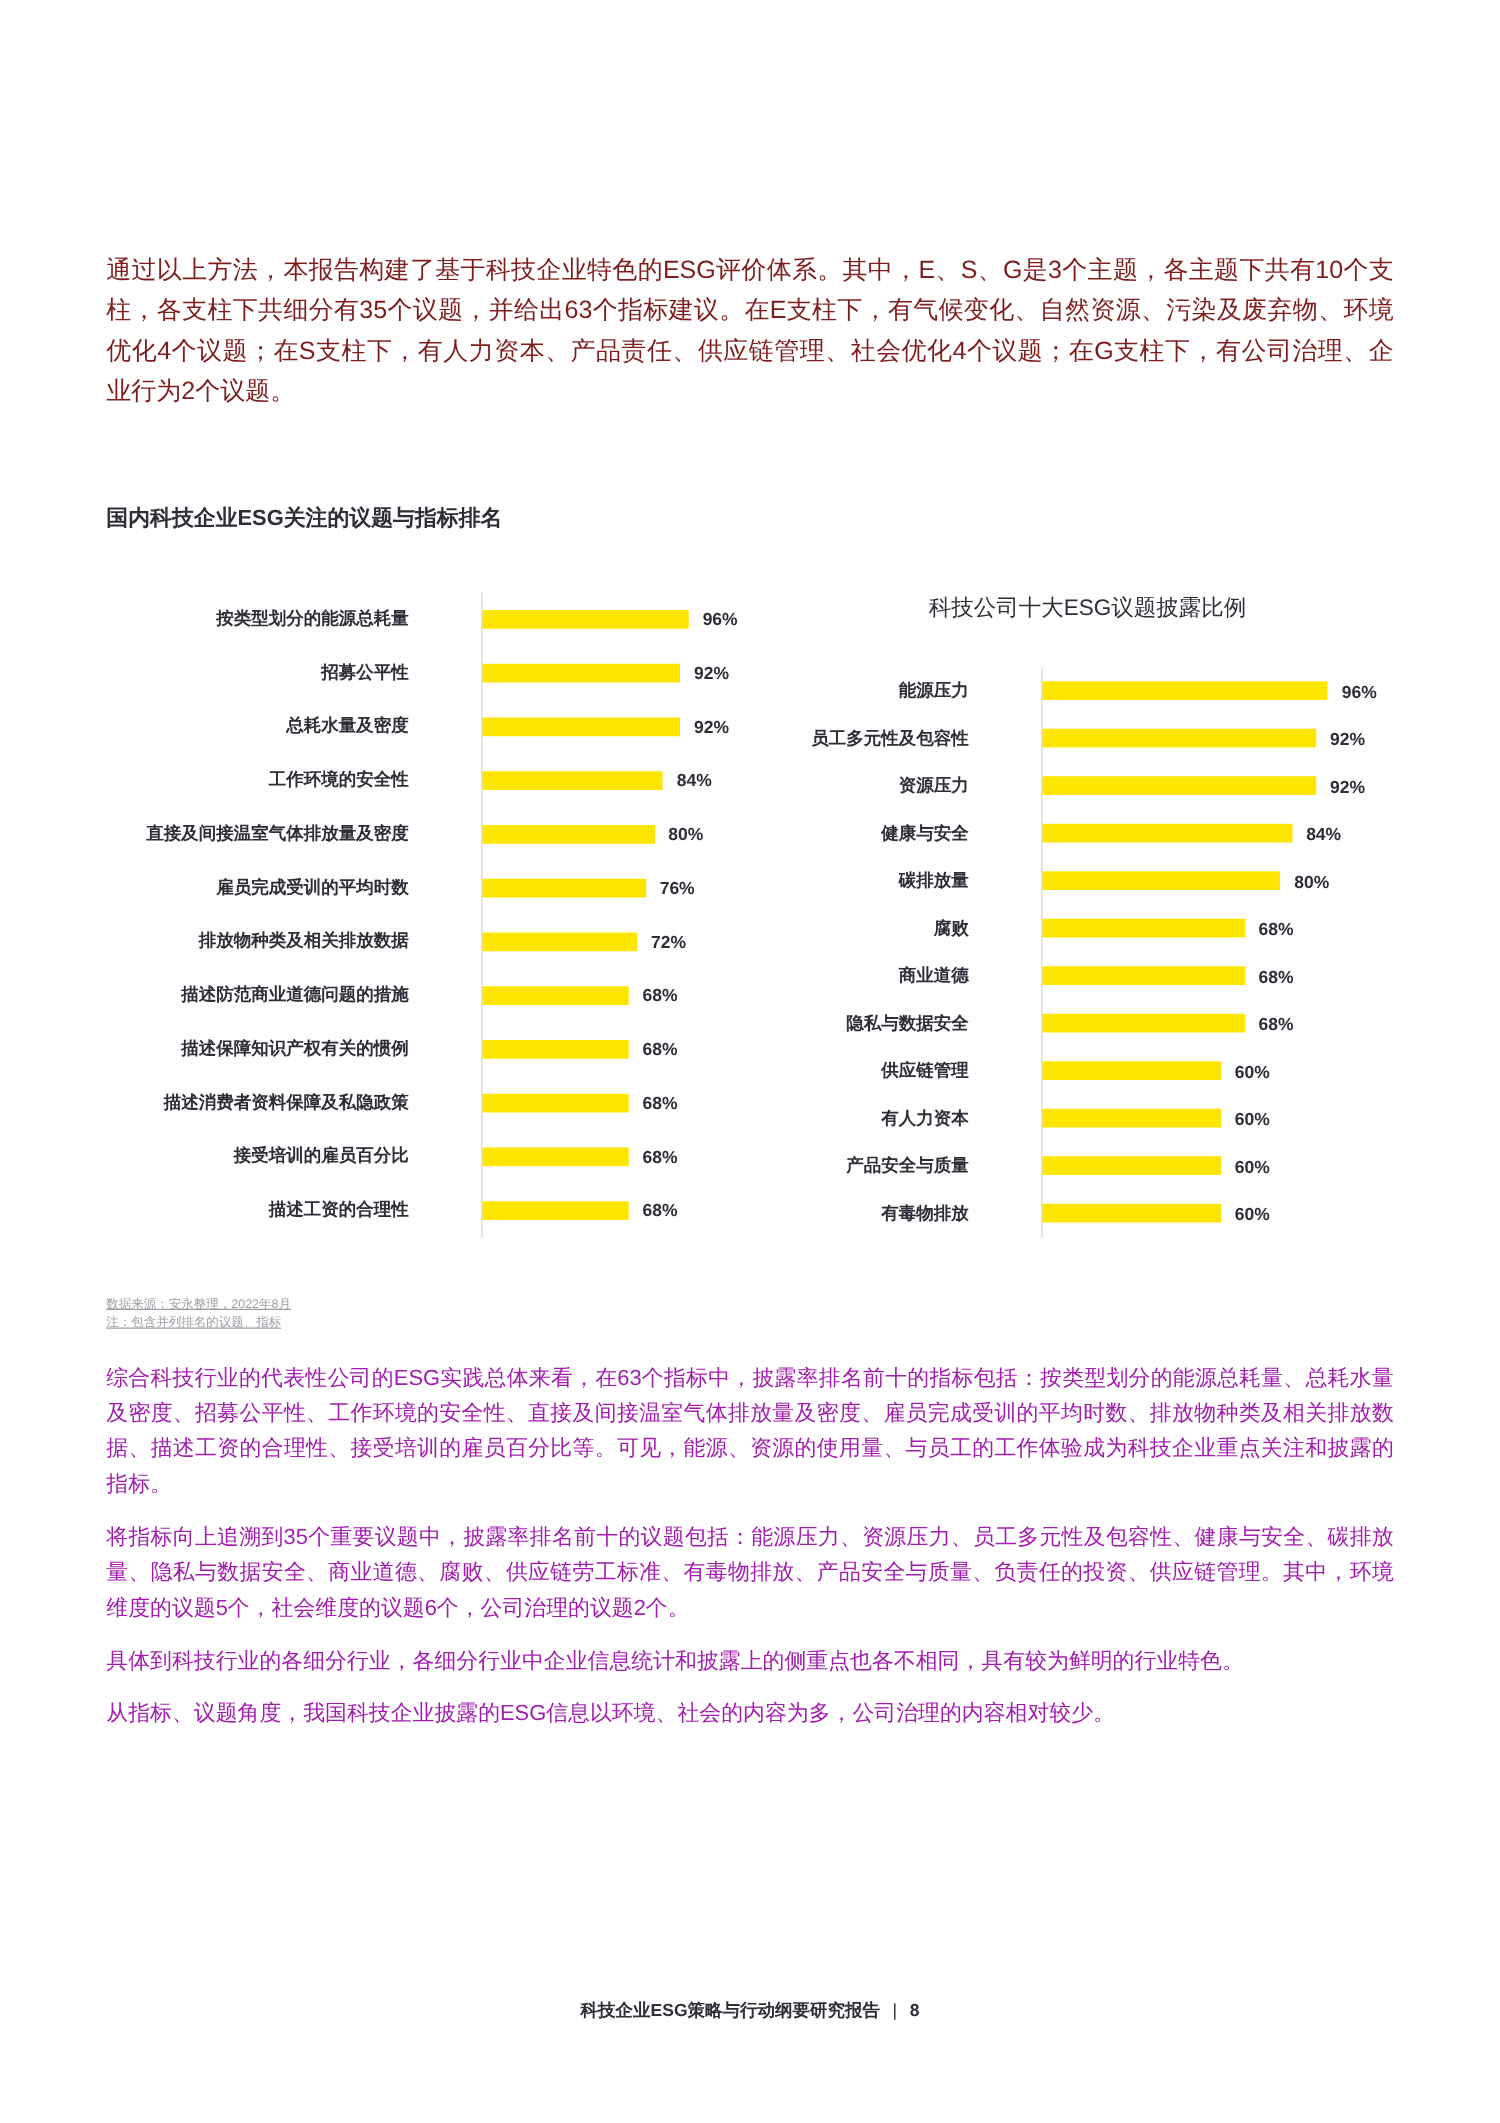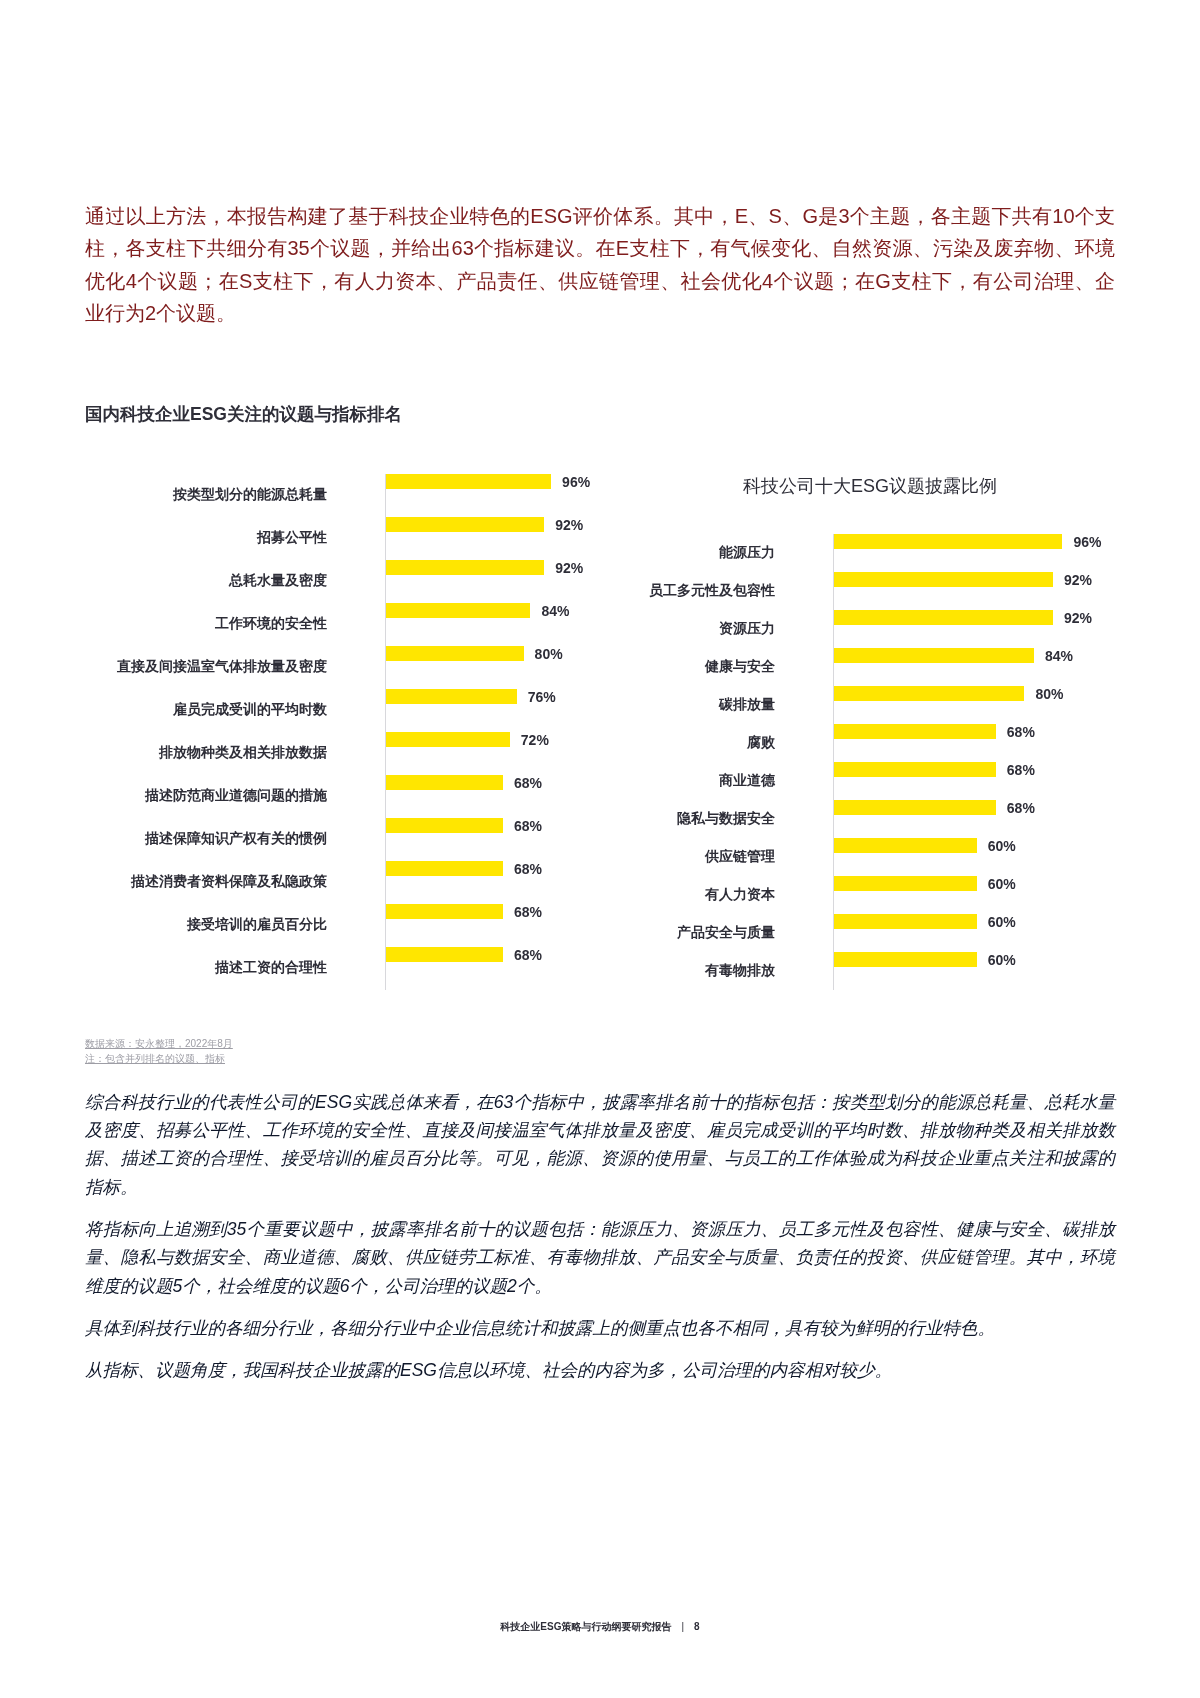--- a/index.html
+++ b/index.html
@@ -56,21 +56,21 @@
     font-weight: 700;
     color: #2e2e38;
     text-align: right;
     padding-right: 10px;
     flex: 0 0 auto;
   }
   .chart--left .bar-label { width: 242px; }
   .chart--right .bar-label { width: 150px; }
   .bar-area {
     display: flex;
-    align-items: flex-start;
+    align-items: center;
     flex: 1 1 auto;
     height: 100%;
     border-left: 1px solid #d8d8dc;
     padding-left: 0;
   }
   .bar {
     height: 15px;
     background: #FFE600;
   }
   .bar-value {
@@ -85,31 +85,30 @@
     font-size: 10px;
     line-height: 1.5;
     color: #9d9da5;
     text-decoration: underline;
   }
   .body-paragraphs { margin-top: 22px; }
   .body-paragraphs p {
     font-size: 17.5px;
     line-height: 1.62;
     text-align: justify;
-    color: #0f172a;
+    color: #a21caf;
     margin-bottom: 14px;
-    font-style: italic;
   }
   .page-footer {
     position: absolute;
     left: 0;
-    bottom: 64px;
+    bottom: 80px;
     width: 100%;
     text-align: center;
-    font-size: 10px;
+    font-size: 14px;
     font-weight: 700;
     color: #2e2e38;
   }
   .page-footer .sep { margin: 0 10px; font-weight: 400; color: #2e2e38; }
 </style>
 </head>
 <body>
 
 <div class="content">
 

